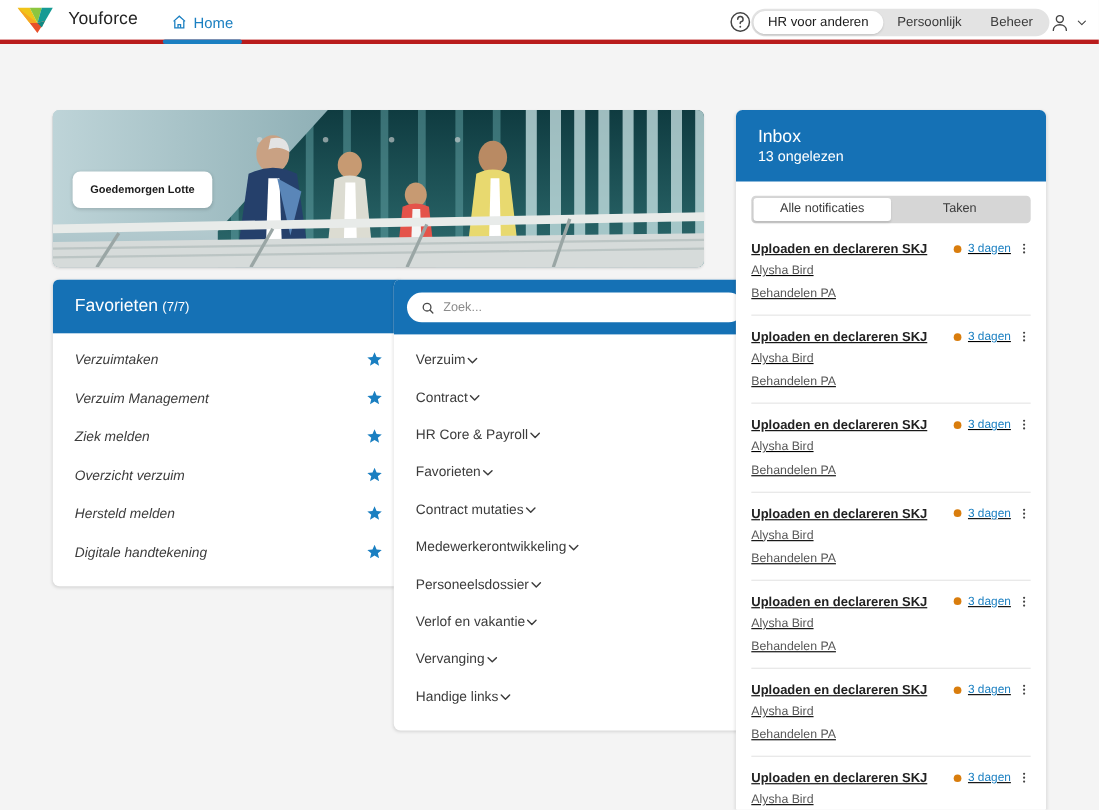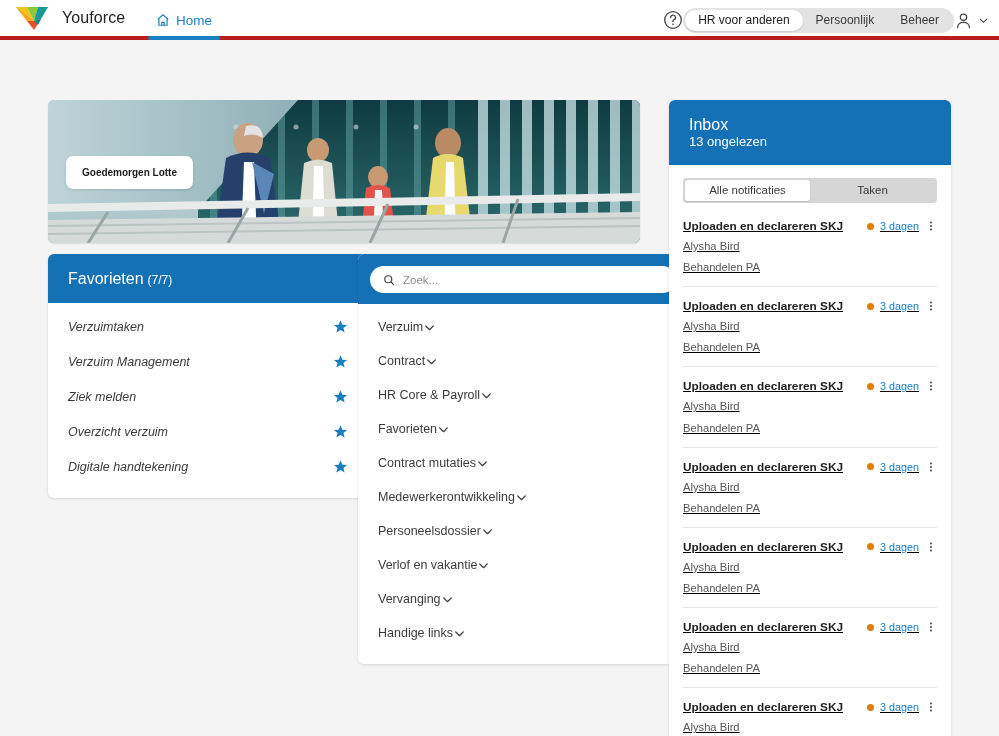--- a/index.html
+++ b/index.html
@@ -371,20 +371,28 @@
       </div>
       <div class="fav-item">
         <span>Overzicht verzuim</span>
         <span>
             <svg class="star" viewBox="0 0 24 24" fill="#1a7fc1">
               <polygon points="12,2 15,9 22.5,9.5 16.8,14.3 18.6,21.6 12,17.6 5.4,21.6 7.2,14.3 1.5,9.5 9,9"></polygon>
             </svg>
           </span>
       </div>
       <div class="fav-item">
+        <span>Hersteld melden</span>
+        <span>
+            <svg class="star" viewBox="0 0 24 24" fill="#1a7fc1">
+              <polygon points="12,2 15,9 22.5,9.5 16.8,14.3 18.6,21.6 12,17.6 5.4,21.6 7.2,14.3 1.5,9.5 9,9"></polygon>
+            </svg>
+          </span>
+      </div>
+      <div class="fav-item">
         <span>Digitale handtekening</span>
         <span>
             <svg class="star" viewBox="0 0 24 24" fill="#1a7fc1">
               <polygon points="12,2 15,9 22.5,9.5 16.8,14.3 18.6,21.6 12,17.6 5.4,21.6 7.2,14.3 1.5,9.5 9,9"></polygon>
             </svg>
           </span>
       </div>
     </div>
   </div>
 

